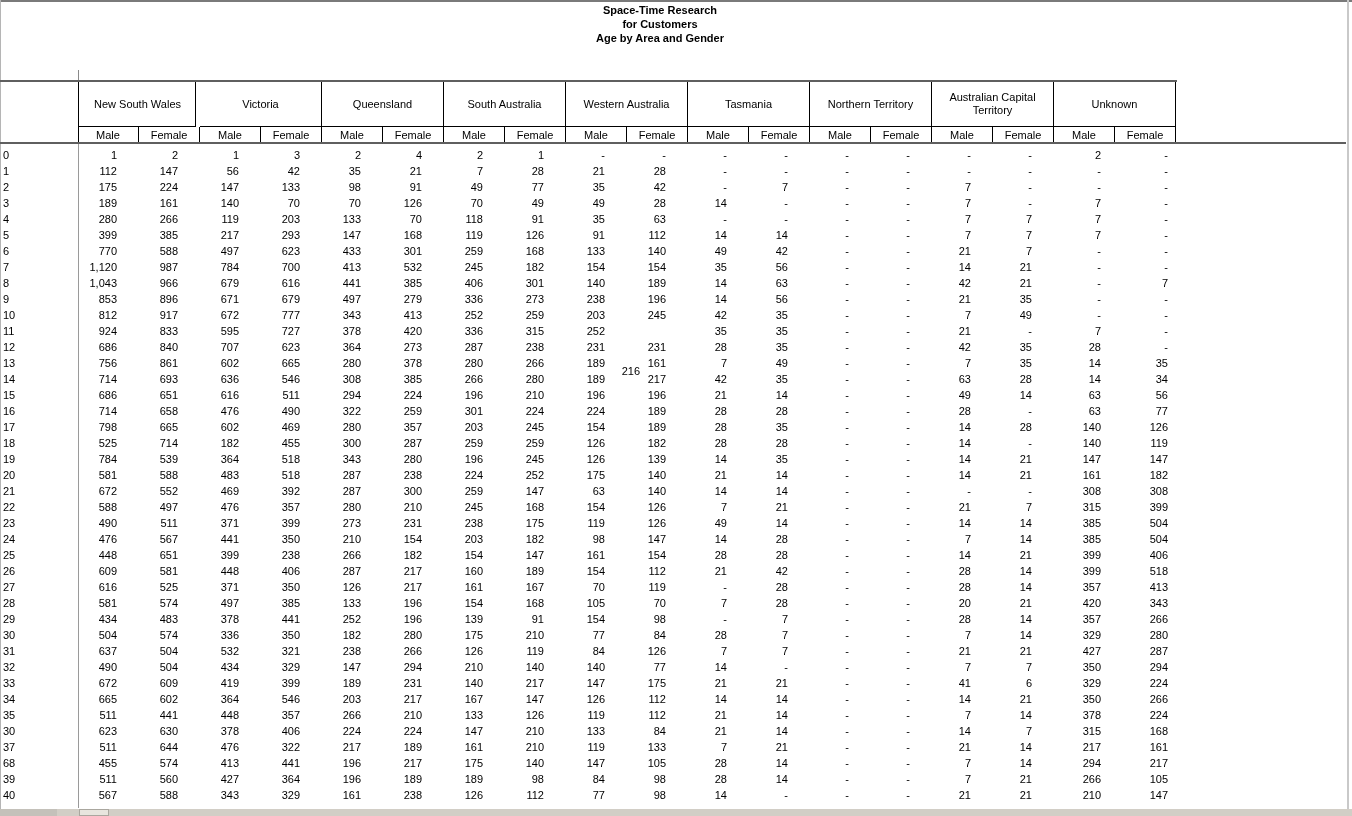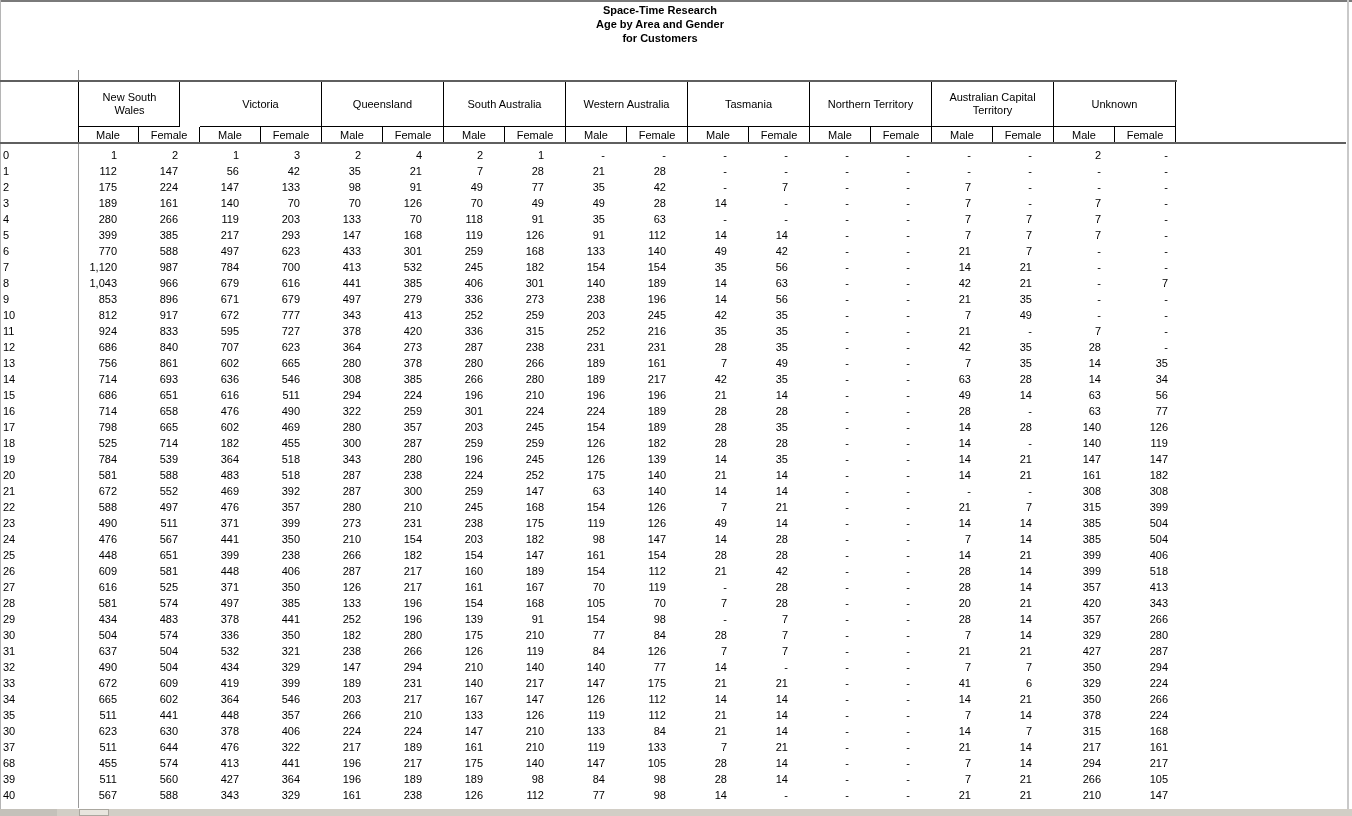--- a/index.html
+++ b/index.html
@@ -58,30 +58,30 @@
 </style>
 </head>
 <body>
 
 <div class="win-top-border"></div>
 <div class="win-left-border"></div>
 <div class="win-right-border"></div>
 
 <div class="title-block" id="title-block">
     <div class="title-line">Space-Time Research</div>
+    <div class="title-line">for Customers</div>
     <div class="title-line">Age by Area and Gender</div>
-    <div class="title-line">for Customers</div>
   </div>
 
 <div class="header-line-a"></div>
 <div class="age-col-tick"></div>
 <div class="age-col-header-divider"></div>
 
 <div id="group-header-row">
-    <div class="group-box" style="left: 78px; width: 102px; padding-left: 8px;">New South Wales</div>
+    <div class="group-box" style="left: 78px; width: 118px; padding-left: 8px;">New South Wales</div>
     <div class="group-box" style="left: 200px; width: 122px;">Victoria</div>
     <div class="group-box" style="left: 322px; width: 122px;">Queensland</div>
     <div class="group-box" style="left: 444px; width: 122px;">South Australia</div>
     <div class="group-box" style="left: 566px; width: 122px;">Western Australia</div>
     <div class="group-box" style="left: 688px; width: 122px;">Tasmania</div>
     <div class="group-box" style="left: 810px; width: 122px;">Northern Territory</div>
     <div class="group-box" style="left: 932px; width: 122px;">Australian Capital Territory</div>
     <div class="group-box" style="left: 1054px; width: 122px;">Unknown</div>
   </div>
 <div id="gender-header-row">
@@ -344,21 +344,21 @@
       <div class="age-label">11</div>
       <div class="data-cell" style="left: 78px; width: 61px; padding-right: 22px;">924</div>
       <div class="data-cell" style="left: 139px; width: 61px; padding-right: 22px;">833</div>
       <div class="data-cell" style="left: 200px; width: 61px; padding-right: 22px;">595</div>
       <div class="data-cell" style="left: 261px; width: 61px; padding-right: 22px;">727</div>
       <div class="data-cell" style="left: 322px; width: 61px; padding-right: 22px;">378</div>
       <div class="data-cell" style="left: 383px; width: 61px; padding-right: 22px;">420</div>
       <div class="data-cell" style="left: 444px; width: 61px; padding-right: 22px;">336</div>
       <div class="data-cell" style="left: 505px; width: 61px; padding-right: 22px;">315</div>
       <div class="data-cell" style="left: 566px; width: 61px; padding-right: 22px;">252</div>
-      <div class="data-cell" style="left: 627px; width: 61px; padding-right: 22px;">216</div>
+      <div class="data-cell" style="left: 601px; width: 61px; padding-right: 22px; margin-top: 40px;">216</div>
       <div class="data-cell" style="left: 688px; width: 61px; padding-right: 22px;">35</div>
       <div class="data-cell" style="left: 749px; width: 61px; padding-right: 22px;">35</div>
       <div class="data-cell" style="left: 810px; width: 61px; padding-right: 22px;">-</div>
       <div class="data-cell" style="left: 871px; width: 61px; padding-right: 22px;">-</div>
       <div class="data-cell" style="left: 932px; width: 61px; padding-right: 22px;">21</div>
       <div class="data-cell" style="left: 993px; width: 61px; padding-right: 22px;">-</div>
       <div class="data-cell" style="left: 1054px; width: 61px; padding-right: 14px;">7</div>
       <div class="data-cell" style="left: 1115px; width: 61px; padding-right: 8px;">-</div>
     </div>
     <div class="data-row" style="top: 339px;">

